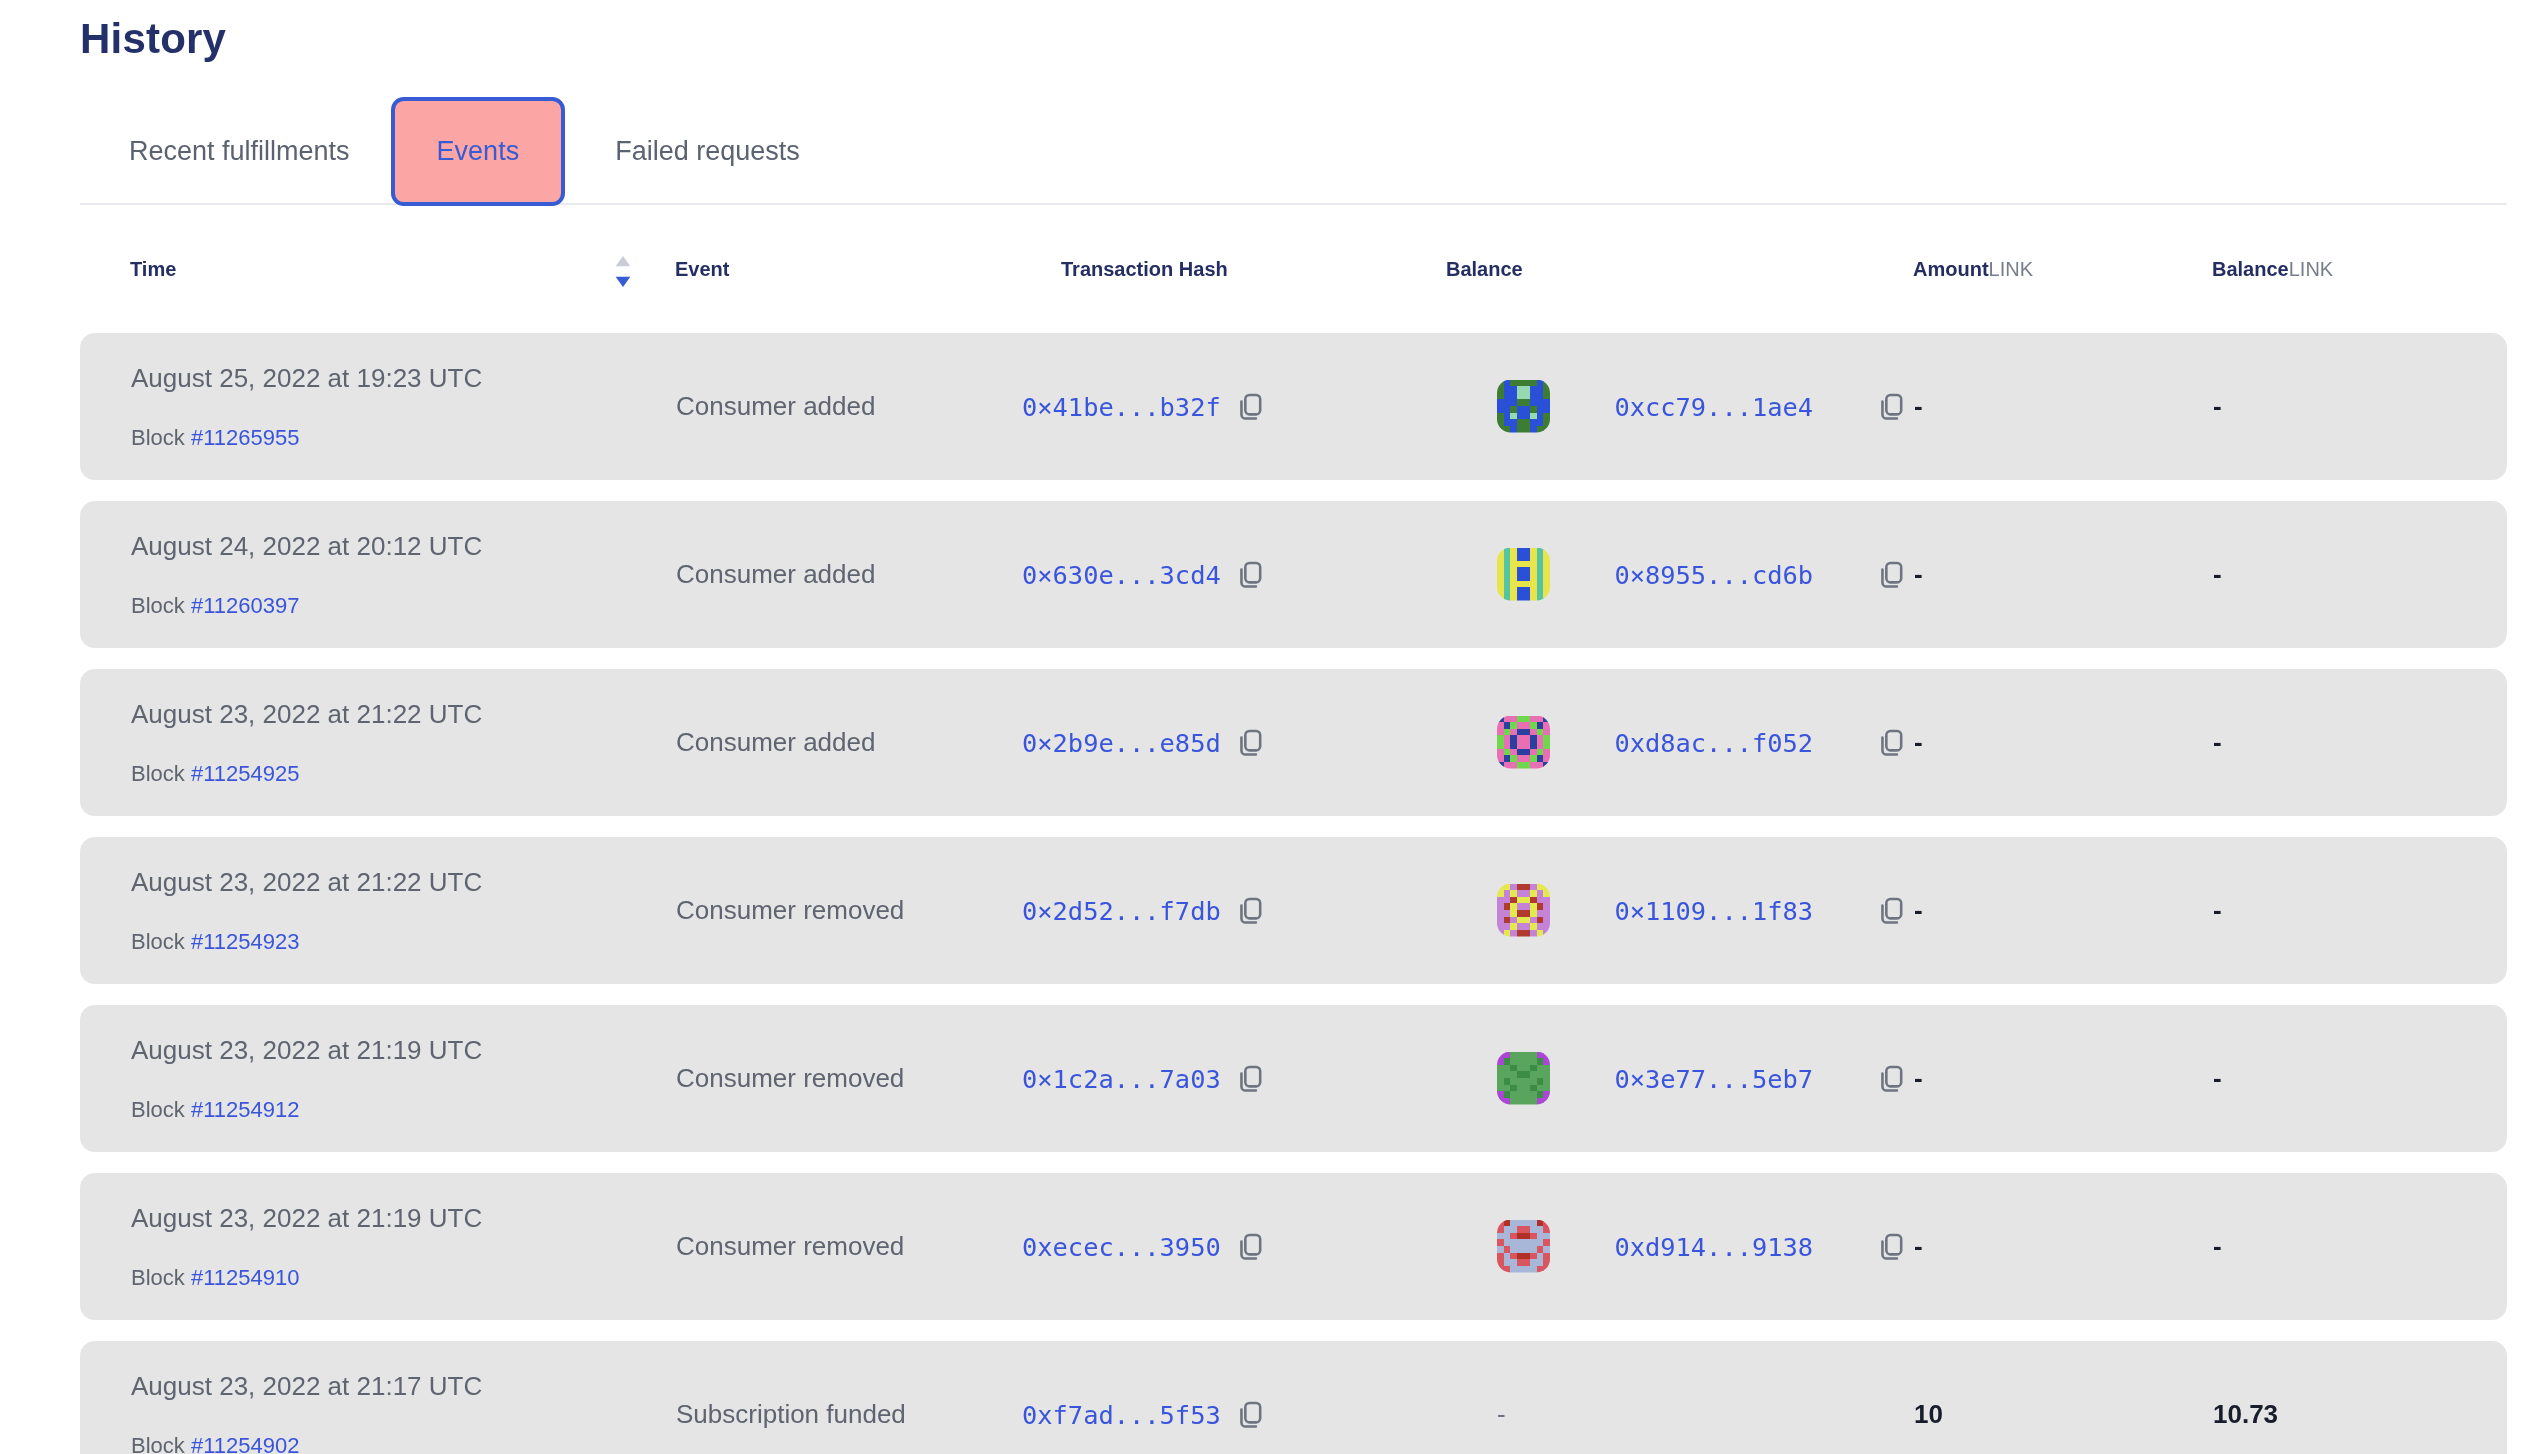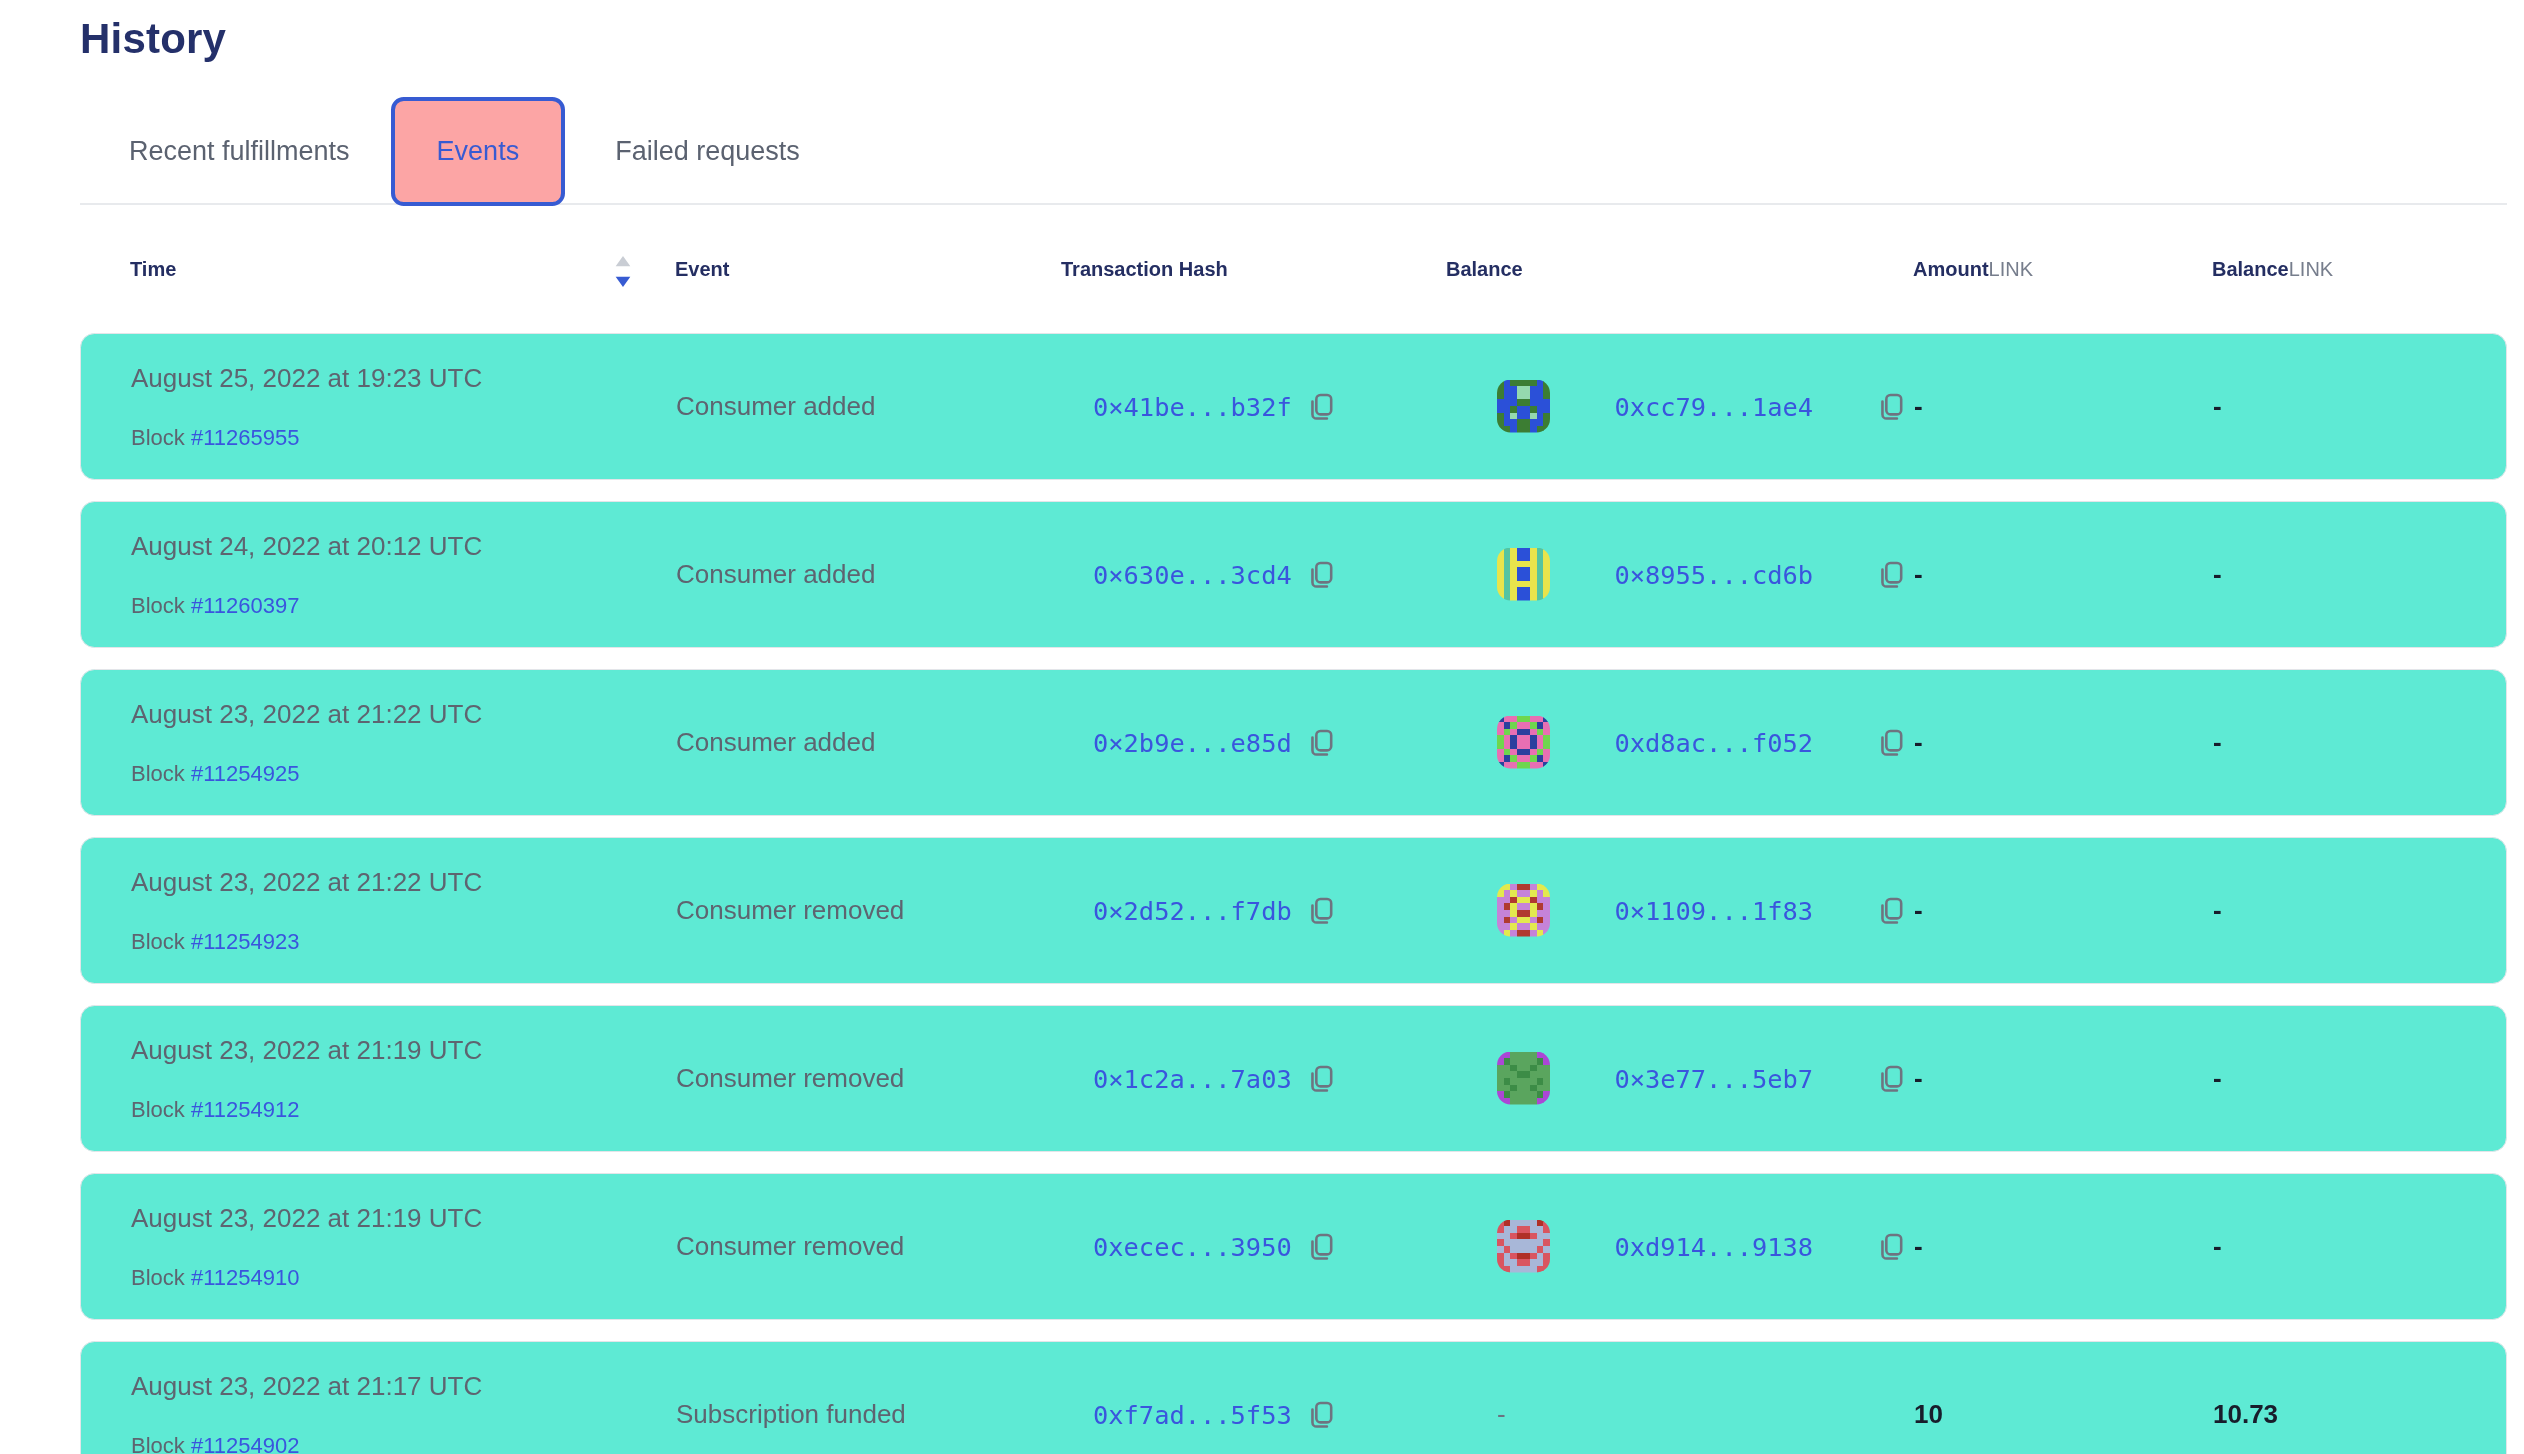--- a/index.html
+++ b/index.html
@@ -19,27 +19,27 @@
                 padding:35px 42px; margin:15px 41px; position:relative; z-index:1; }
   .tab-last { margin-left:9px; }
 
   
   .table-head { position:relative; height:124px; }
   .th { position:absolute; top:49px; font-size:20px; font-weight:700; color:#242e62; white-space:nowrap; }
   .th .unit { font-weight:400; color:#767d8c; }
   .sort-icon { position:absolute; left:532px; top:45px; cursor:pointer; }
 
   
-  .card { position:relative; height:147px; background:#5eead4; border:0.9px solid #e3e5e9;
+  .card { position:relative; height:147px; background:#e5e5e5; border:0.9px solid #e3e5e9;
           border-radius:14.5px; margin-bottom:21px; }
   .cell { position:absolute; white-space:nowrap; }
   .vc { top:50%; transform:translateY(-50%); display:flex; align-items:center; }
   .c-time     { left:50px;  top:29px; }
   .c-event    { left:595px; }
-  .c-hash     { left:1012px; }
+  .c-hash     { left:941px; }
   .c-consumer { left:1416px;gap:48px; }
   .c-amount   { left:1833px; }
   .c-balance  { left:2132px; }
 
   .date { font-size:26px; color:#5e6470; }
   .block-line { margin-top:31px; font-size:22px; color:#5e6470; }
   a.link { color:#3a55dd; text-decoration:none; cursor:pointer; }
   .ev { font-size:26px; color:#5e6470; }
   .mono { font-family:"DejaVu Sans Mono", monospace; font-size:25.4px; }
   .copy-btn { background:none; border:none; padding:0; margin-left:14.5px; cursor:pointer;

